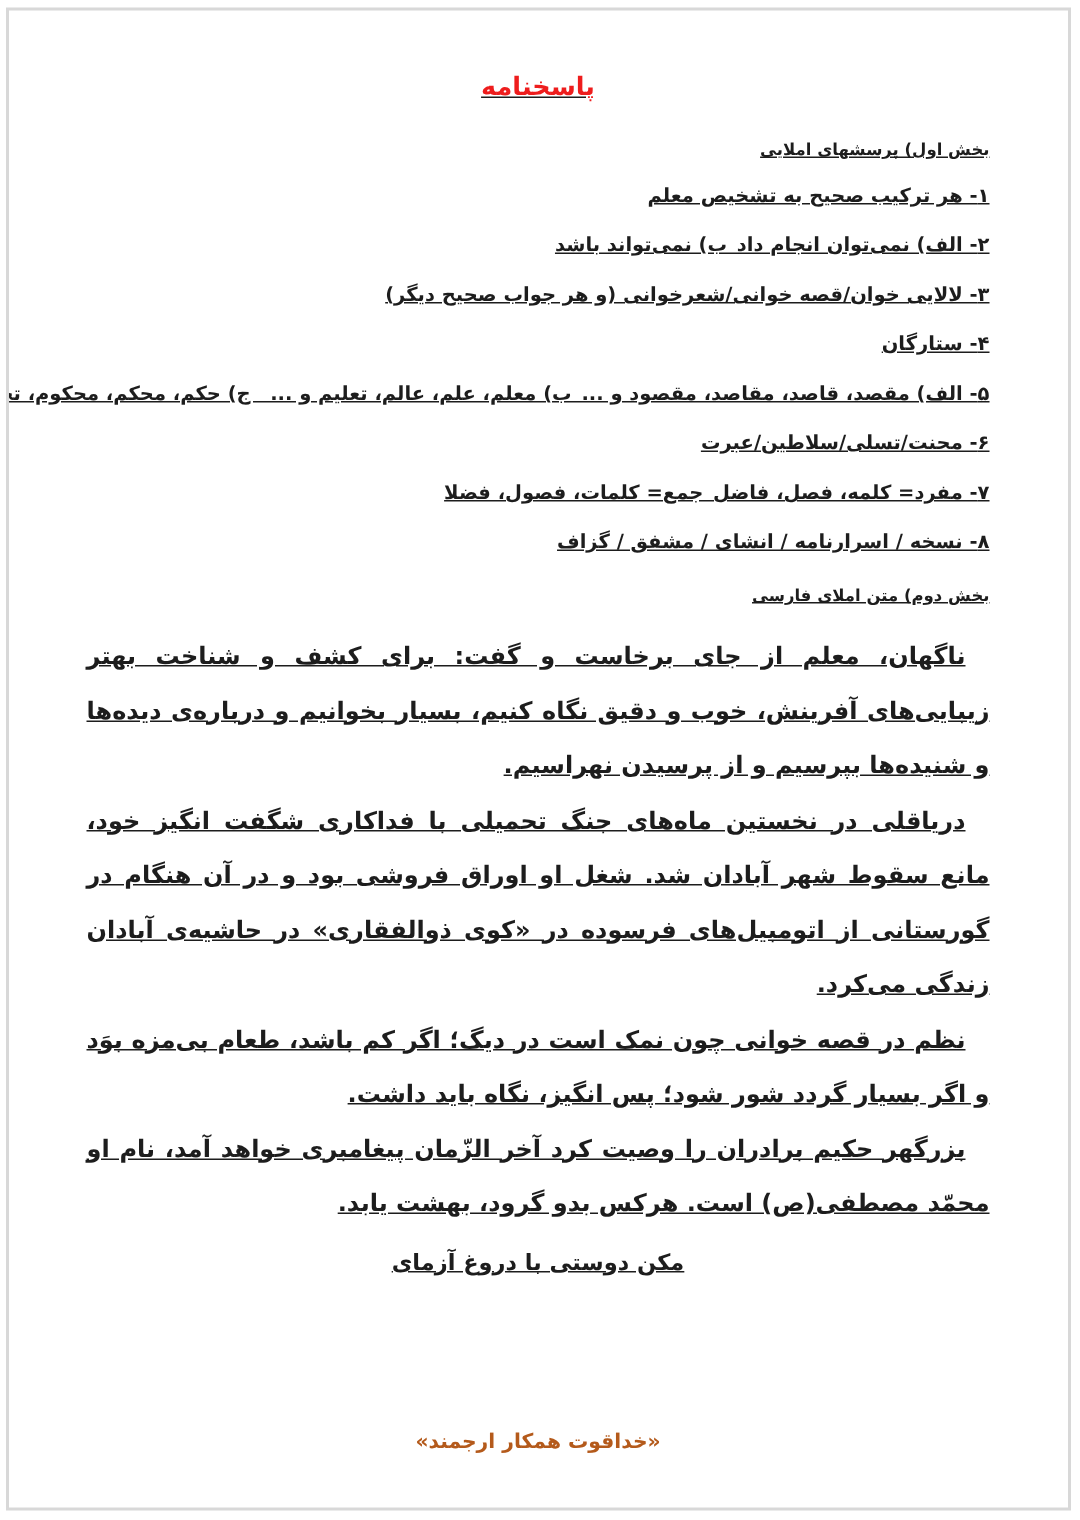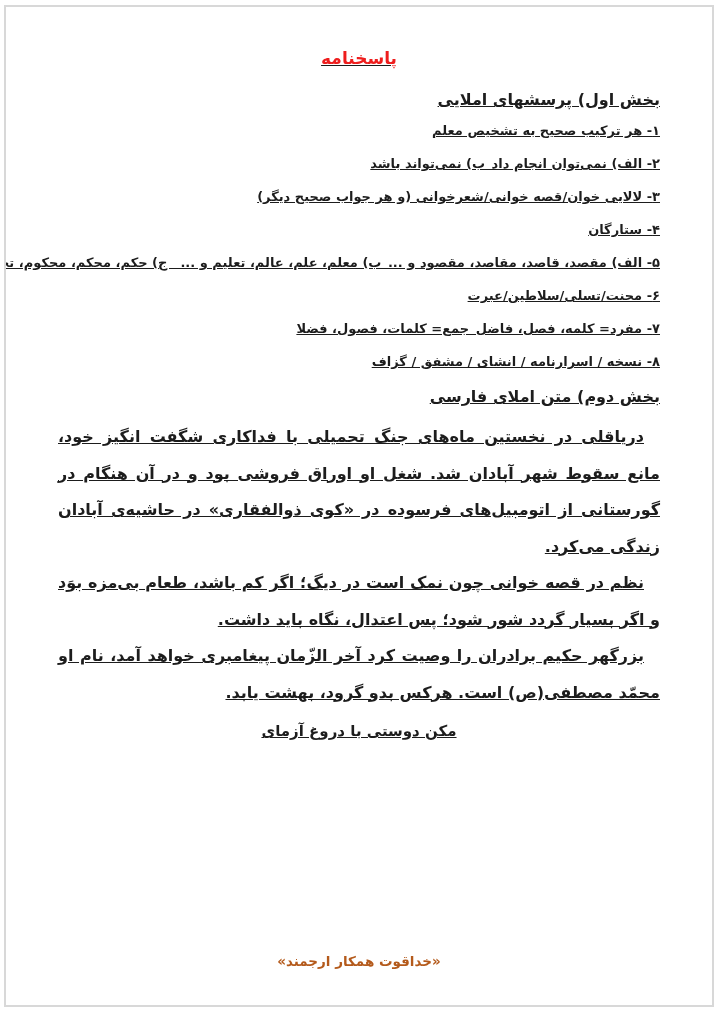--- a/index.html
+++ b/index.html
@@ -29,21 +29,21 @@
   .title {
     margin: 40px 0 0 0;
     text-align: center;
     color: #ee1d1d;
     font-size: 17px;
     line-height: 22px;
     font-weight: bold;
   }
   .section-heading {
     margin: 21px 0 0 0;
-    font-size: 16px;
+    font-size: 11px;
     line-height: 19px;
     text-align: right;
     font-weight: bold;
   }
   .answers { margin-top: 5px; }
   .answer-line {
     font-size: 13px;
     line-height: 33px;
     white-space: nowrap;
     text-align: right;
@@ -92,22 +92,23 @@
     <div class="answer-line">۴- ستارگان</div>
     <div class="answer-line">۵- الف) مقصد، قاصد، مقاصد، مقصود و ... ب) معلم، علم، عالم، تعلیم و ... ج) حکم، محکم، محکوم، تحکیم و ...</div>
     <div class="answer-line">۶- محنت/تسلی/سلاطین/عبرت</div>
     <div class="answer-line">۷- مفرد= کلمه، فصل، فاضل جمع= کلمات، فصول، فضلا</div>
     <div class="answer-line">۸- نسخه / اسرارنامه / انشای / مشفق / گزاف</div>
   </div>
 
   <h2 class="section-heading second">بخش دوم) متن املای فارسی</h2>
 
   <div class="dictation">
+    <p>ناگهان، معلم از جای برخاست و گفت: برای کشف و شناخت بهتر زیبایی‌های آفرینش، خوب و دقیق نگاه کنیم، بسیار بخوانیم و درباره‌ی دیده‌ها و شنیده‌ها بپرسیم و از پرسیدن نهراسیم.</p>
     <p>دریاقلی در نخستین ماه‌های جنگ تحمیلی با فداکاری شگفت انگیز خود، مانع سقوط شهر آبادان شد. شغل او اوراق فروشی بود و در آن هنگام در گورستانی از اتومبیل‌های فرسوده در «کوی ذوالفقاری» در حاشیه‌ی آبادان زندگی می‌کرد.</p>
-    <p>نظم در قصه خوانی چون نمک است در دیگ؛ اگر کم باشد، طعام بی‌مزه بوَد و اگر بسیار گردد شور شود؛ پس اعتدال، نگاه باید داشت.</p>
+    <p>نظم در قصه خوانی چون نمک است در دیگ؛ اگر کم باشد، طعام بی‌مزه بوَد و اگر بسیار گردد شور شود؛ پس انگیز، نگاه باید داشت.</p>
     <p>بزرگهر حکیم برادران را وصیت کرد آخر الزّمان پیغامبری خواهد آمد، نام او محمّد مصطفی(ص) است. هرکس بدو گرود، بهشت یابد.</p>
   </div>
 
   <div class="verse">
     <span>مکن دوستی با دروغ آزمای</span>
   </div>
 
   <div class="footer-note">«خداقوت همکار ارجمند»</div>
 
 </div>

